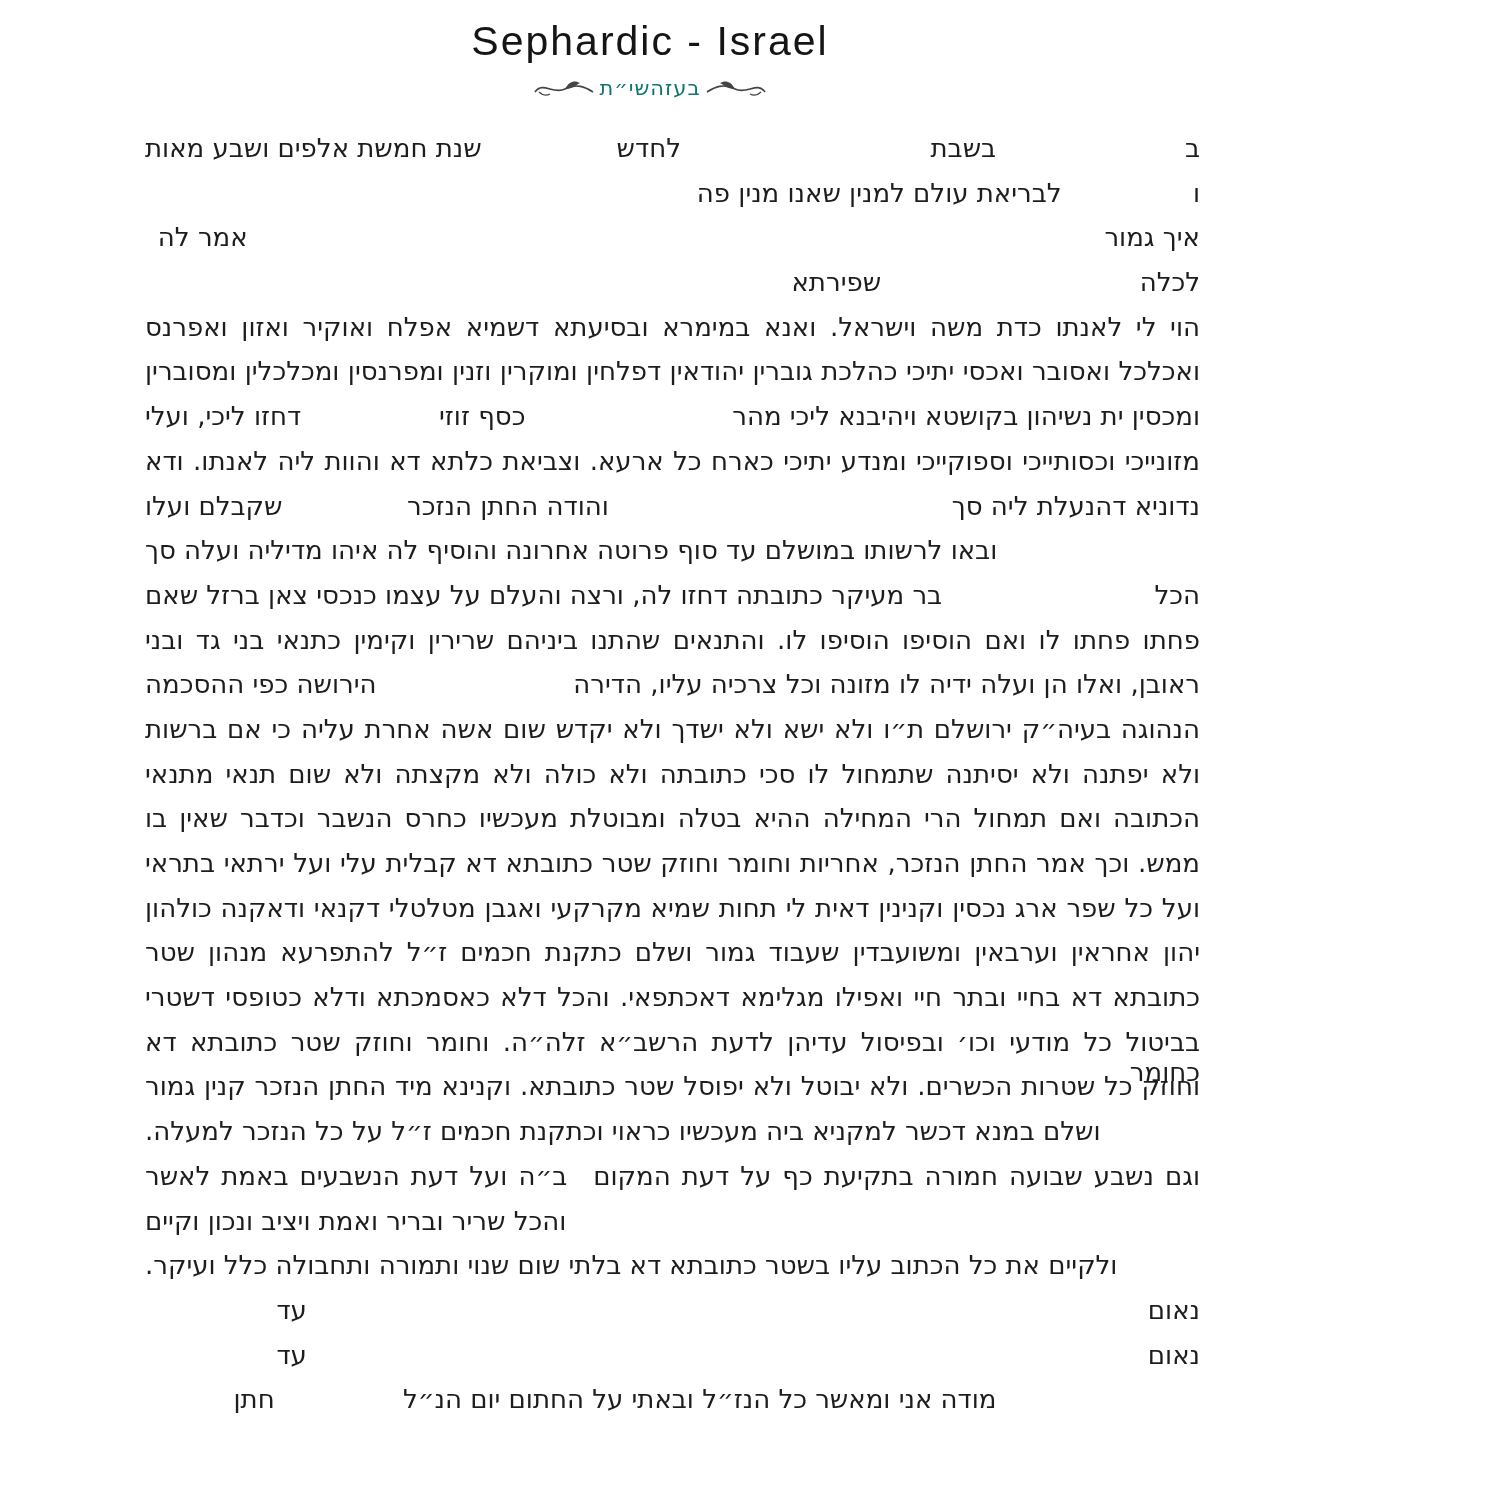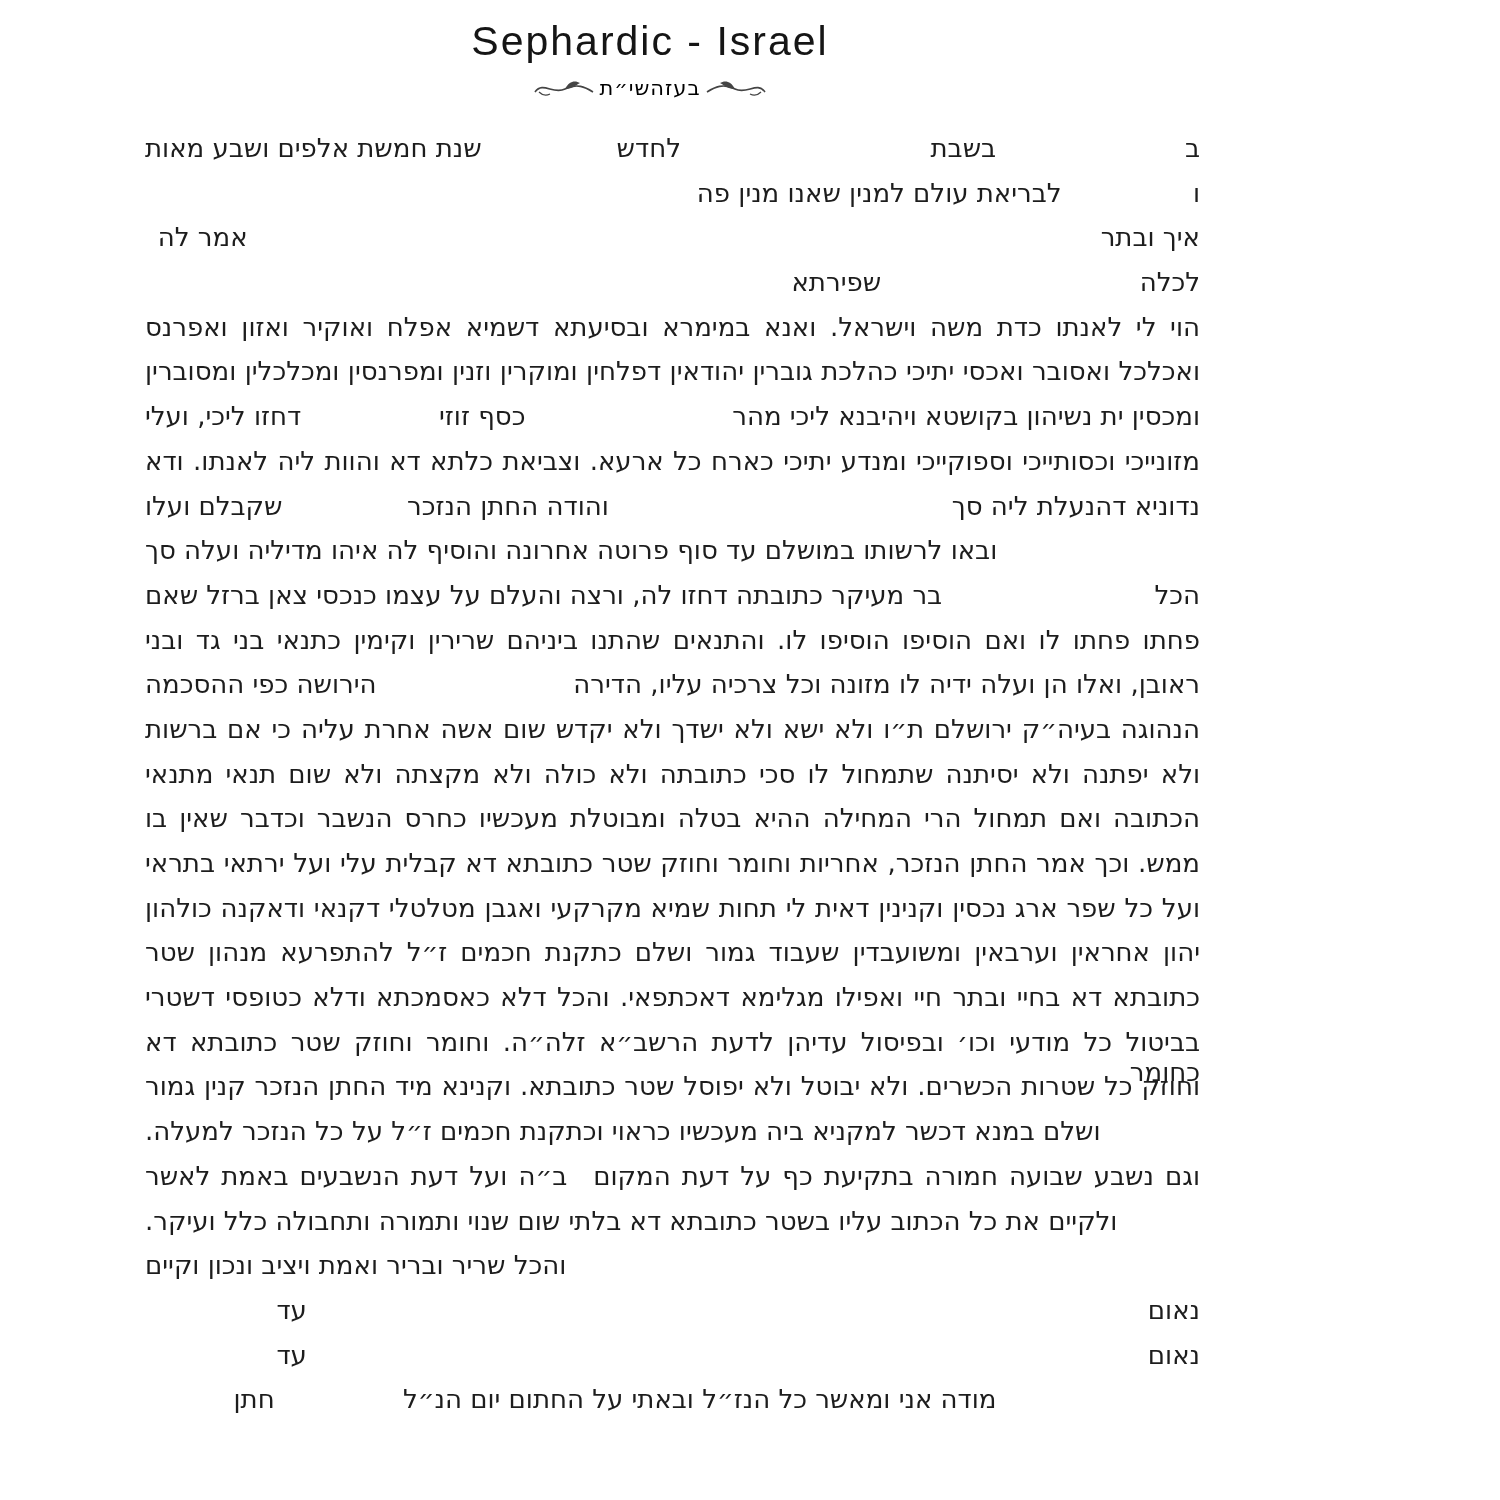--- a/index.html
+++ b/index.html
@@ -16,21 +16,21 @@
     margin:0;text-align:center;
     font-family:"Liberation Sans",sans-serif;
     font-weight:300;font-size:41px;letter-spacing:2px;color:#151515;
   }
   .emblem{
     position:absolute;top:76px;left:0;width:100%;
     display:flex;justify-content:center;align-items:center;gap:4px;
     color:#3a3a3a;
   }
   .emblem-text{
-    font-size:21px;color:#000000;letter-spacing:1px;
+    font-size:21px;color:#0f766e;letter-spacing:1px;
     font-family:"DejaVu Sans",sans-serif;
   }
   .flourish{display:block;}
   .flourish.mirror{transform:scaleX(-1);}
   .doc-body{
     position:absolute;top:133px;right:100px;left:145px;
     direction:rtl;
   }
   .line{
     height:44.7px;
@@ -77,21 +77,21 @@
         <span class="gap" style="flex-grow: 1;"></span>
         <span class="run">שנת חמשת אלפים ושבע מאות</span>
       </div>
       <div class="line between">
         <span class="run">ו</span>
         <span class="gap" style="flex-grow: 1;"></span>
         <span class="run">לבריאת עולם למנין שאנו מנין פה</span>
         <span class="gap" style="flex-grow: 4.2;"></span>
       </div>
       <div class="line between">
-        <span class="run">איך ובתר</span>
+        <span class="run">איך גמור</span>
         <span class="gap" style="flex-grow: 10;"></span>
         <span class="run">אמר לה</span>
         <span class="gap" style="flex-grow: 0.15;"></span>
       </div>
       <div class="line between">
         <span class="run">לכלה</span>
         <span class="gap" style="flex-grow: 1;"></span>
         <span class="run">שפירתא</span>
         <span class="gap" style="flex-grow: 2.5;"></span>
       </div>
@@ -128,22 +128,22 @@
       <div class="line fill"><span class="run">ולא יפתנה ולא יסיתנה שתמחול לו סכי כתובתה ולא כולה ולא מקצתה ולא שום תנאי מתנאי</span></div>
       <div class="line fill"><span class="run">הכתובה ואם תמחול הרי המחילה ההיא בטלה ומבוטלת מעכשיו כחרס הנשבר וכדבר שאין בו</span></div>
       <div class="line fill"><span class="run">ממש. וכך אמר החתן הנזכר, אחריות וחומר וחוזק שטר כתובתא דא קבלית עלי ועל ירתאי בתראי</span></div>
       <div class="line fill"><span class="run">ועל כל שפר ארג נכסין וקנינין דאית לי תחות שמיא מקרקעי ואגבן מטלטלי דקנאי ודאקנה כולהון</span></div>
       <div class="line fill"><span class="run">יהון אחראין וערבאין ומשועבדין שעבוד גמור ושלם כתקנת חכמים ז״ל להתפרעא מנהון שטר</span></div>
       <div class="line fill"><span class="run">כתובתא דא בחיי ובתר חיי ואפילו מגלימא דאכתפאי. והכל דלא כאסמכתא ודלא כטופסי דשטרי</span></div>
       <div class="line fill"><span class="run">בביטול כל מודעי וכו׳ ובפיסול עדיהן לדעת הרשב״א זלה״ה. וחומר וחוזק שטר כתובתא דא כחומר</span></div>
       <div class="line fill"><span class="run">וחוזק כל שטרות הכשרים. ולא יבוטל ולא יפוסל שטר כתובתא. וקנינא מיד החתן הנזכר קנין גמור</span></div>
       <div class="line start"><span class="run">ושלם במנא דכשר למקניא ביה מעכשיו כראוי וכתקנת חכמים ז״ל על כל הנזכר למעלה.</span></div>
       <div class="line fill"><span class="run">וגם נשבע שבועה חמורה בתקיעת כף על דעת המקום ב״ה ועל דעת הנשבעים באמת לאשר</span></div>
+      <div class="line start"><span class="run">והכל שריר ובריר ואמת ויציב ונכון וקיים</span></div>
       <div class="line start"><span class="run">ולקיים את כל הכתוב עליו בשטר כתובתא דא בלתי שום שנוי ותמורה ותחבולה כלל ועיקר.</span></div>
-      <div class="line start"><span class="run">והכל שריר ובריר ואמת ויציב ונכון וקיים</span></div>
       <div class="line between">
         <span class="run">נאום</span>
         <span class="gap" style="flex-grow: 6.4;"></span>
         <span class="run">עד</span>
         <span class="gap" style="flex-grow: 1;"></span>
       </div>
       <div class="line between">
         <span class="run">נאום</span>
         <span class="gap" style="flex-grow: 6.4;"></span>
         <span class="run">עד</span>

